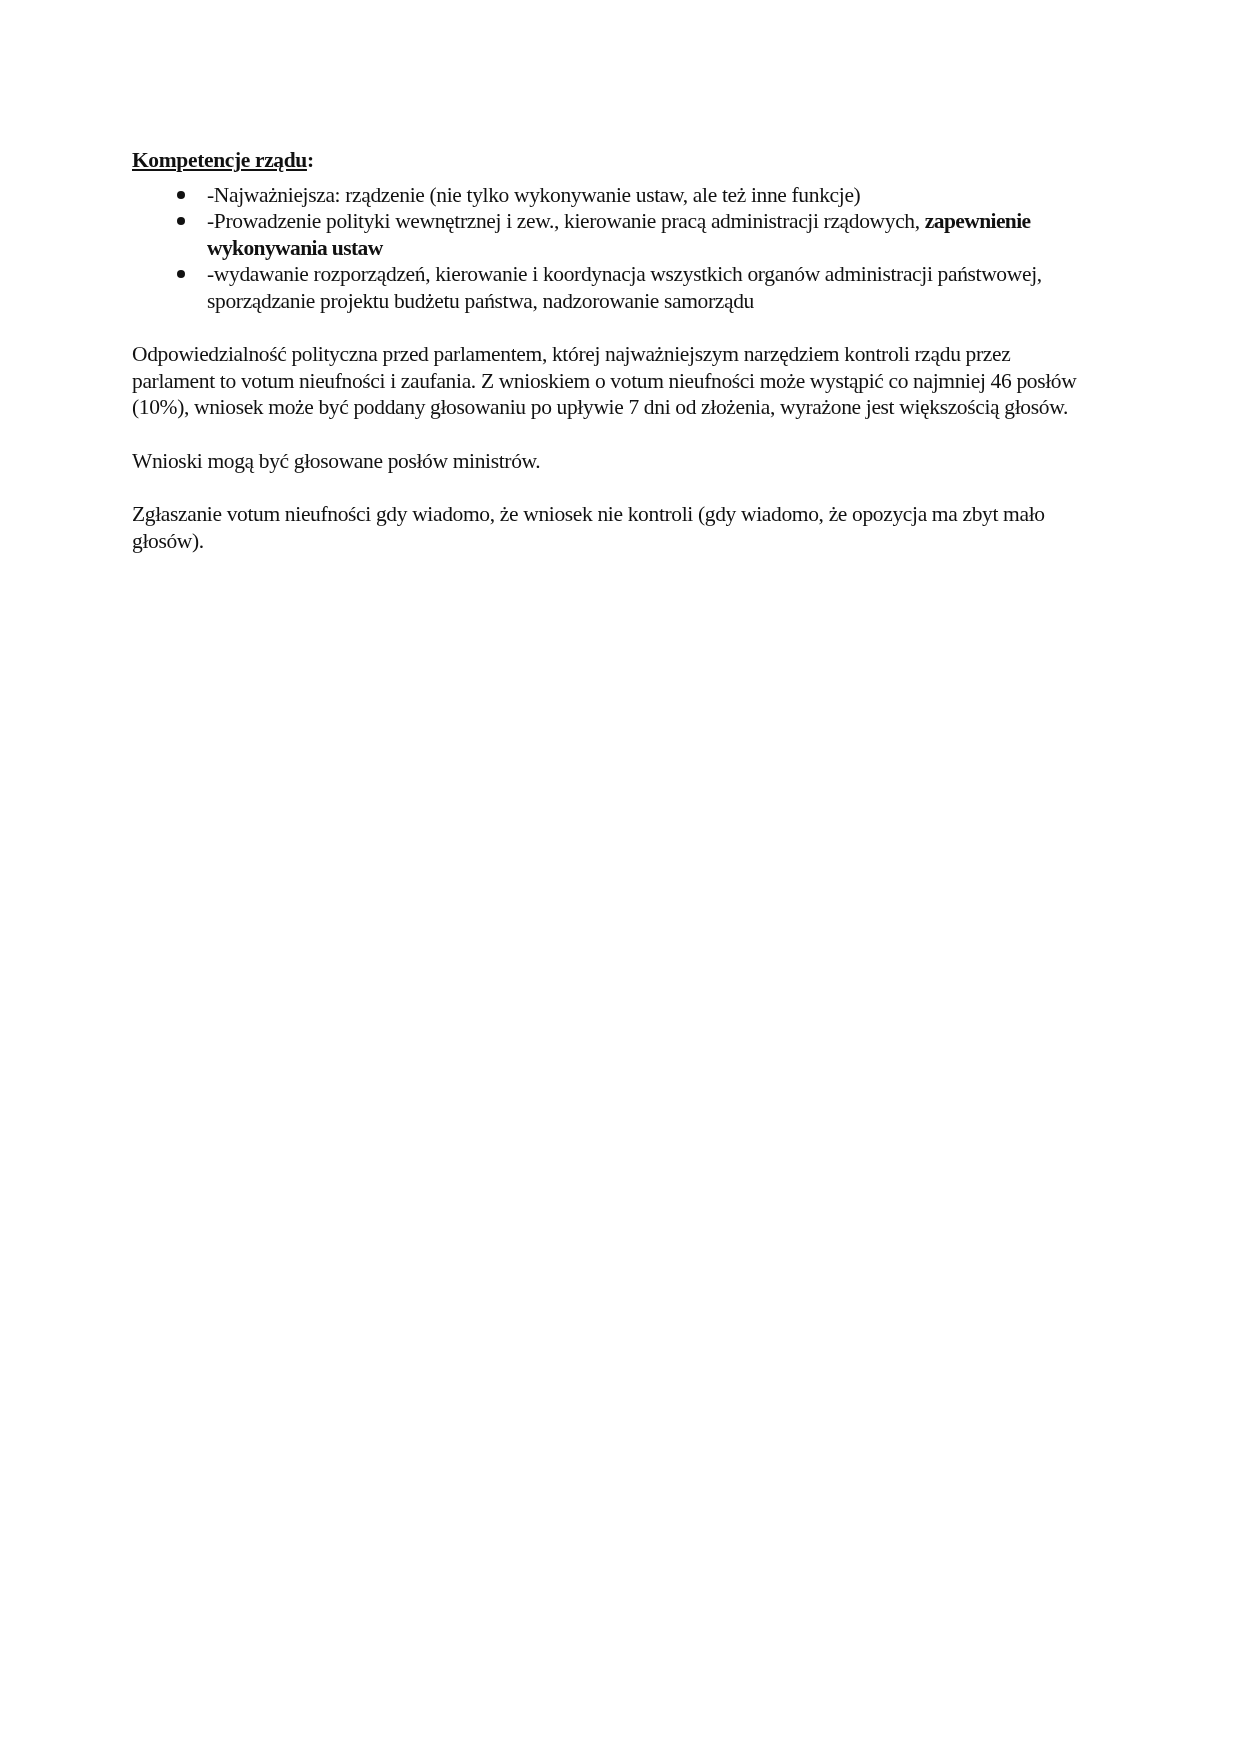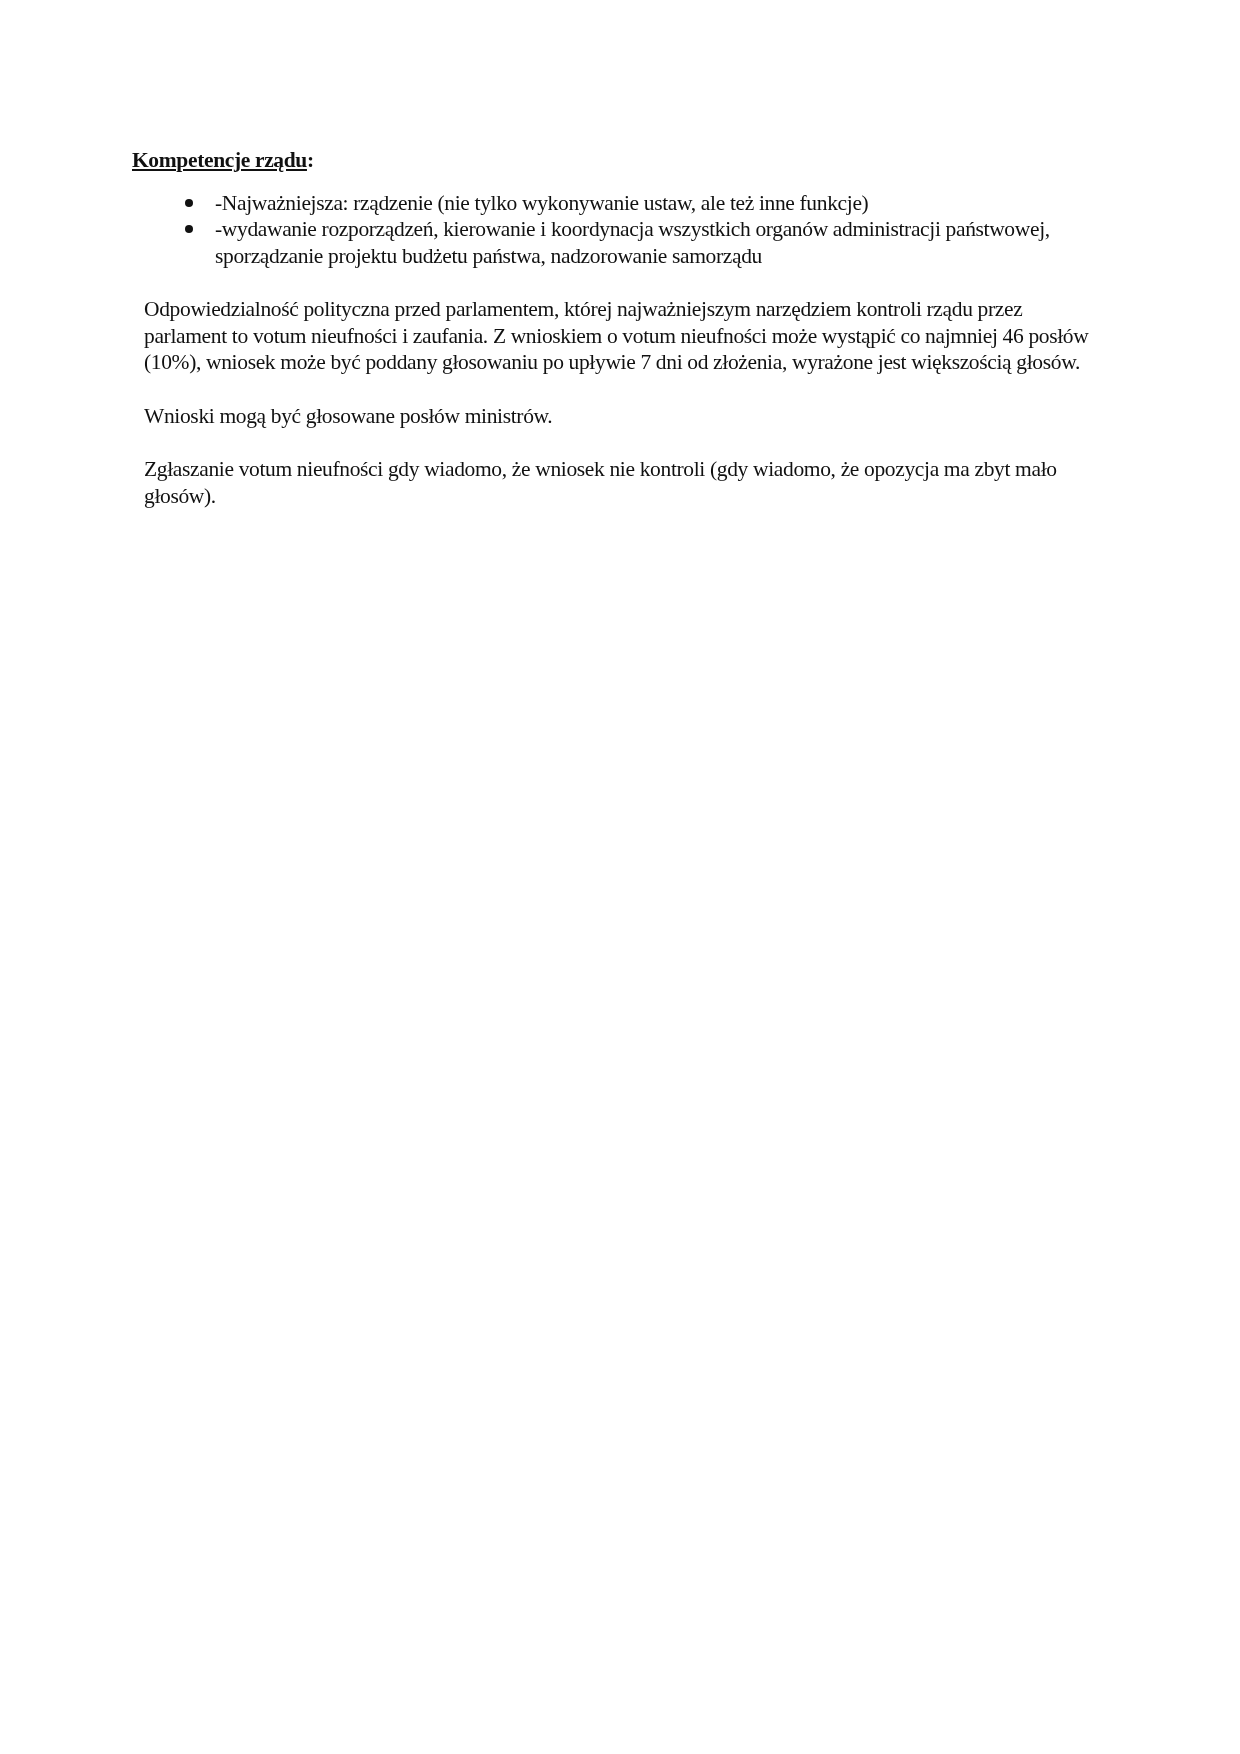--- a/index.html
+++ b/index.html
@@ -38,21 +38,21 @@
       line-height: 26.5px;
       font-family: Liberation Serif, serif;
     }
     .heading .ul {
       text-decoration: underline;
       text-decoration-thickness: 1.5px;
       text-underline-offset: 2px;
     }
     ul.bullets {
       list-style: none;
-      margin: 16px;
+      margin: 8px;
       padding: 0;
       font-family: Liberation Serif, serif;
     }
     ul.bullets li {
       position: relative;
       padding-left: 67px;
       margin: 0;
       width: 920px;
     }
     .bullet-dot {
@@ -60,21 +60,21 @@
       left: 37px;
       top: 9px;
       width: 8px;
       height: 8px;
       border-radius: 50%;
       background: #111111;
     }
     .b { font-weight: bold; }
     .semi { font-weight: bold; letter-spacing: -0.6px; }
     p.para {
-      margin: 12px;
+      margin: 0;
       margin-top: 27px;
       width: 960px;
     }
     p.para.first {
       margin-top: 27px;
     }
   </style>
 </head>
 <body>
 
@@ -83,20 +83,24 @@
 
     <div class="heading"><span class="ul">Kompetencje rządu</span><span>:</span></div>
 
     <ul class="bullets">
       <li>
         <span class="bullet-dot"></span>
         <span class="b"></span><span>-Najważniejsza: rządzenie (nie tylko wykonywanie ustaw, ale też inne funkcje)</span><span class="semi"></span>
       </li>
       <li>
         <span class="bullet-dot"></span>
+        <span class="b"></span><span>-Prowadzenie polityki wewnętrznej i zew., kierowanie pracą administracji rządowych, </span><span class="semi">zapewnienie wykonywania ustaw</span>
+      </li>
+      <li>
+        <span class="bullet-dot"></span>
         <span class="b"></span><span>-wydawanie rozporządzeń, kierowanie i koordynacja wszystkich organów administracji państwowej, sporządzanie projektu budżetu państwa, nadzorowanie samorządu</span><span class="semi"></span>
       </li>
     </ul>
 
     <p class="para first">Odpowiedzialność polityczna przed parlamentem, której najważniejszym narzędziem kontroli rządu przez parlament to votum nieufności i zaufania. Z wnioskiem o votum nieufności może wystąpić co najmniej 46 posłów (10%), wniosek może być poddany głosowaniu po upływie 7 dni od złożenia, wyrażone jest większością głosów.</p>
     <p class="para">Wnioski mogą być głosowane posłów ministrów.</p>
     <p class="para">Zgłaszanie votum nieufności gdy wiadomo, że wniosek nie kontroli (gdy wiadomo, że opozycja ma zbyt mało głosów).</p>
 
   </div>
 </div>

